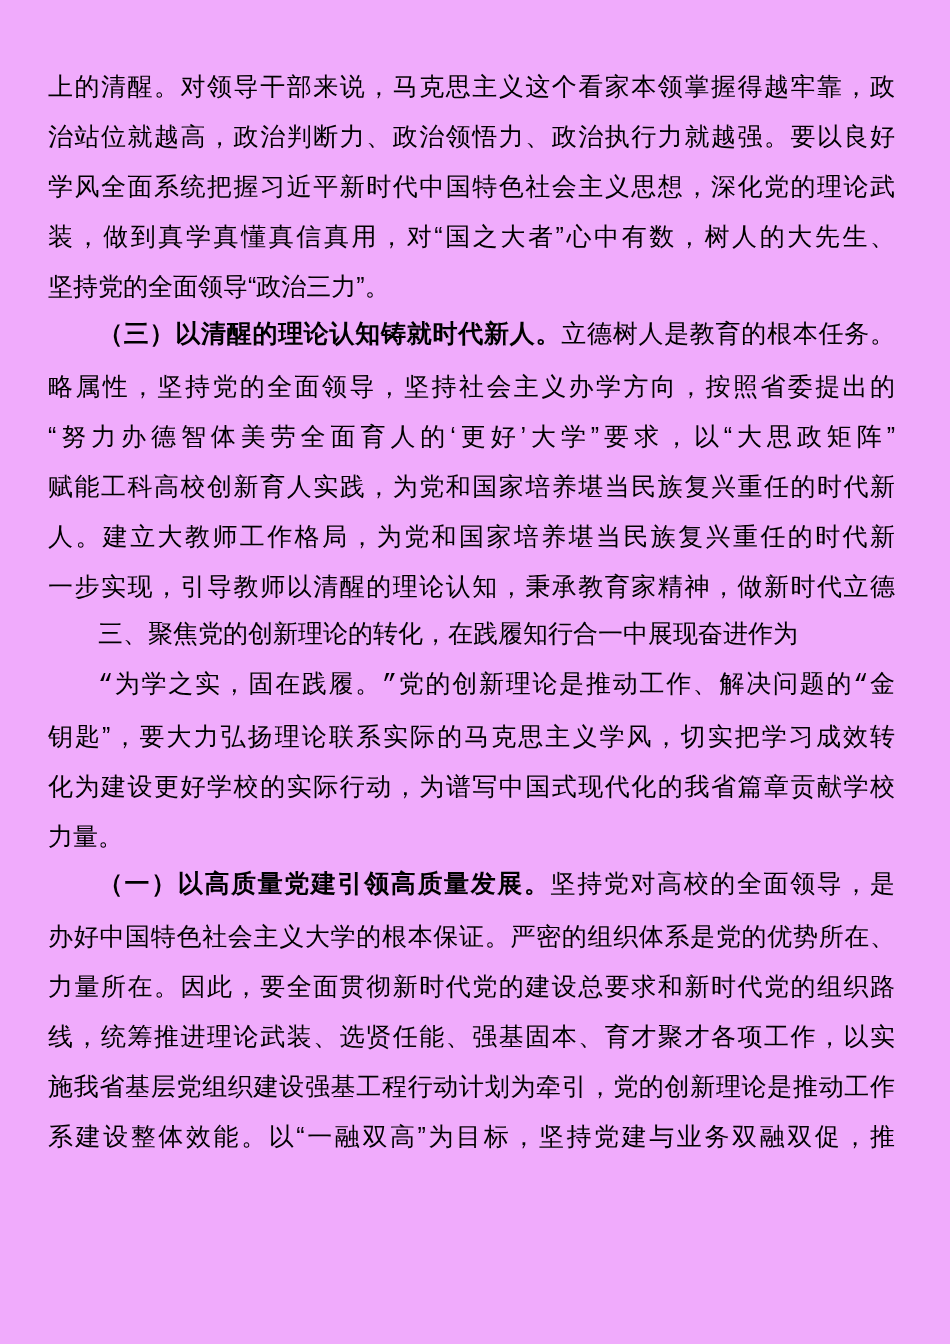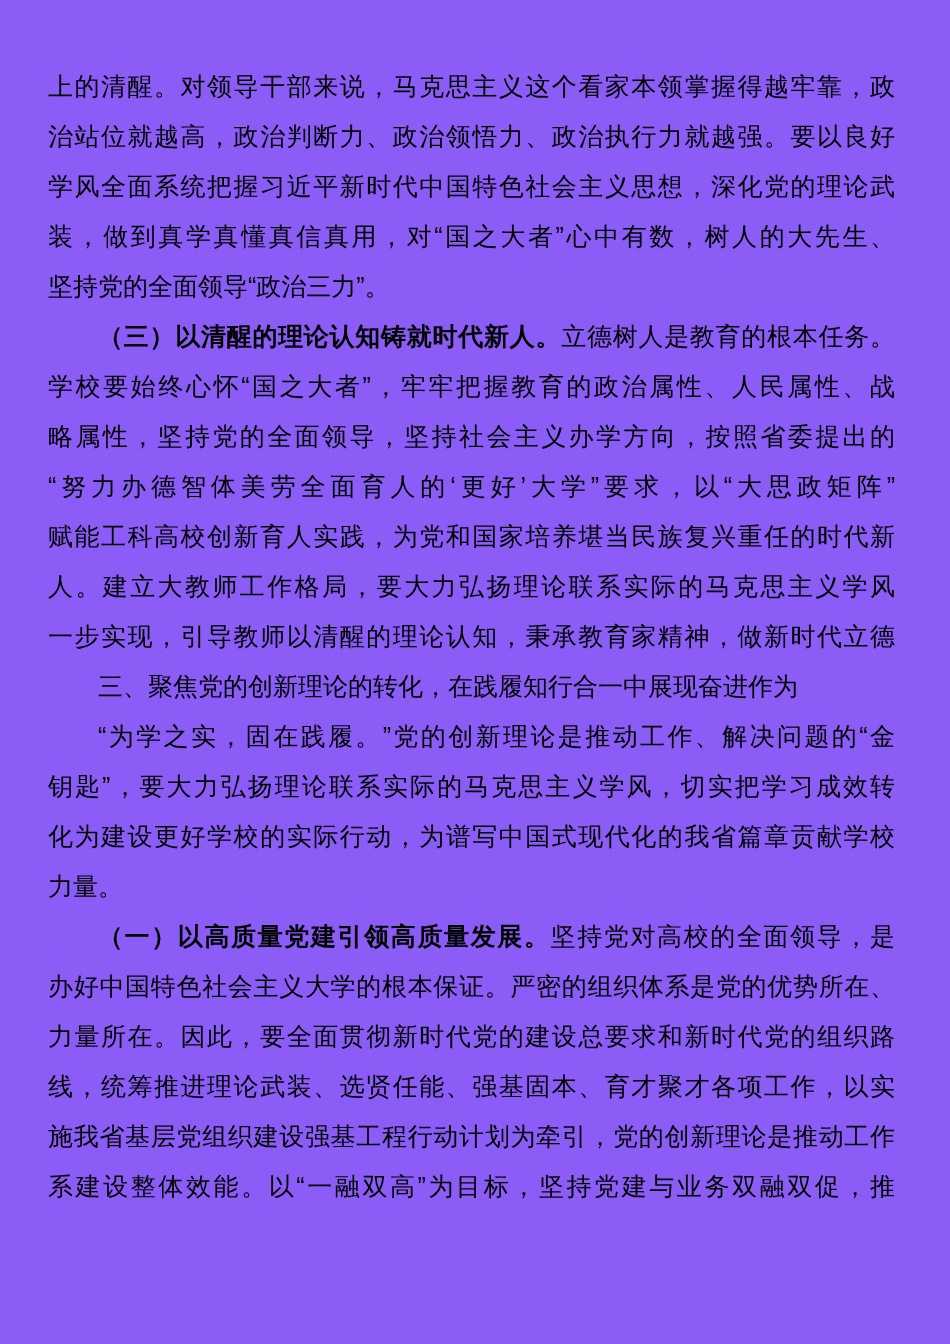--- a/index.html
+++ b/index.html
@@ -11,21 +11,21 @@
     width: 950px;
     height: 1344px;
     overflow: hidden;
     font-family: "Liberation Sans", sans-serif;
     color: #000000;
   }
   .page {
     box-sizing: border-box;
     width: 950px;
     height: 1344px;
-    background: #8b5cf6;
+    background: #f0abfc;
     padding: 61px 55px 0 48px;
   }
   .doc {
     width: 100%;
   }
   .para {
     margin: 0;
     padding: 0;
   }
   .line {
@@ -35,44 +35,44 @@
     white-space: nowrap;
     text-align: justify;
     
     text-align-last: justify;
   }
   .line.last {
     text-align-last: left;
   }
   .line.indent {
     text-indent: 50px; 
+    font-family: Liberation Mono, monospace;
   }
   .run-bold {
     font-weight: 700;
   }
 </style>
 </head>
 <body style="background: rgb(255, 255, 255); color: rgb(0, 0, 0);">
 
 <div class="page">
   <div class="doc">
       <div class="para">
         <div class="line"><span class="run">上的清醒。对领导干部来说，马克思主义这个看家本领掌握得越牢靠，政</span></div>
         <div class="line"><span class="run">治站位就越高，政治判断力、政治领悟力、政治执行力就越强。要以良好</span></div>
         <div class="line"><span class="run">学风全面系统把握习近平新时代中国特色社会主义思想，深化党的理论武</span></div>
         <div class="line"><span class="run">装，做到真学真懂真信真用，对“国之大者”心中有数，树人的大先生、</span></div>
         <div class="line last"><span class="run">坚持党的全面领导“政治三力”。</span></div>
       </div>
       <div class="para">
         <div class="line indent"><span class="run-bold">（三）以清醒的理论认知铸就时代新人。</span><span class="run">立德树人是教育的根本任务。</span></div>
-        <div class="line"><span class="run">学校要始终心怀“国之大者”，牢牢把握教育的政治属性、人民属性、战</span></div>
         <div class="line"><span class="run">略属性，坚持党的全面领导，坚持社会主义办学方向，按照省委提出的</span></div>
         <div class="line"><span class="run">“努力办德智体美劳全面育人的‘更好’大学”要求，以“大思政矩阵”</span></div>
         <div class="line"><span class="run">赋能工科高校创新育人实践，为党和国家培养堪当民族复兴重任的时代新</span></div>
-        <div class="line"><span class="run">人。建立大教师工作格局，要大力弘扬理论联系实际的马克思主义学风</span></div>
+        <div class="line"><span class="run">人。建立大教师工作格局，为党和国家培养堪当民族复兴重任的时代新</span></div>
         <div class="line"><span class="run">一步实现，引导教师以清醒的理论认知，秉承教育家精神，做新时代立德</span></div>
       </div>
       <div class="para">
         <div class="line last indent"><span class="run">三、聚焦党的创新理论的转化，在践履知行合一中展现奋进作为</span></div>
       </div>
       <div class="para">
         <div class="line indent"><span class="run">“为学之实，固在践履。”党的创新理论是推动工作、解决问题的“金</span></div>
         <div class="line"><span class="run">钥匙”，要大力弘扬理论联系实际的马克思主义学风，切实把学习成效转</span></div>
         <div class="line"><span class="run">化为建设更好学校的实际行动，为谱写中国式现代化的我省篇章贡献学校</span></div>
         <div class="line last"><span class="run">力量。</span></div>

